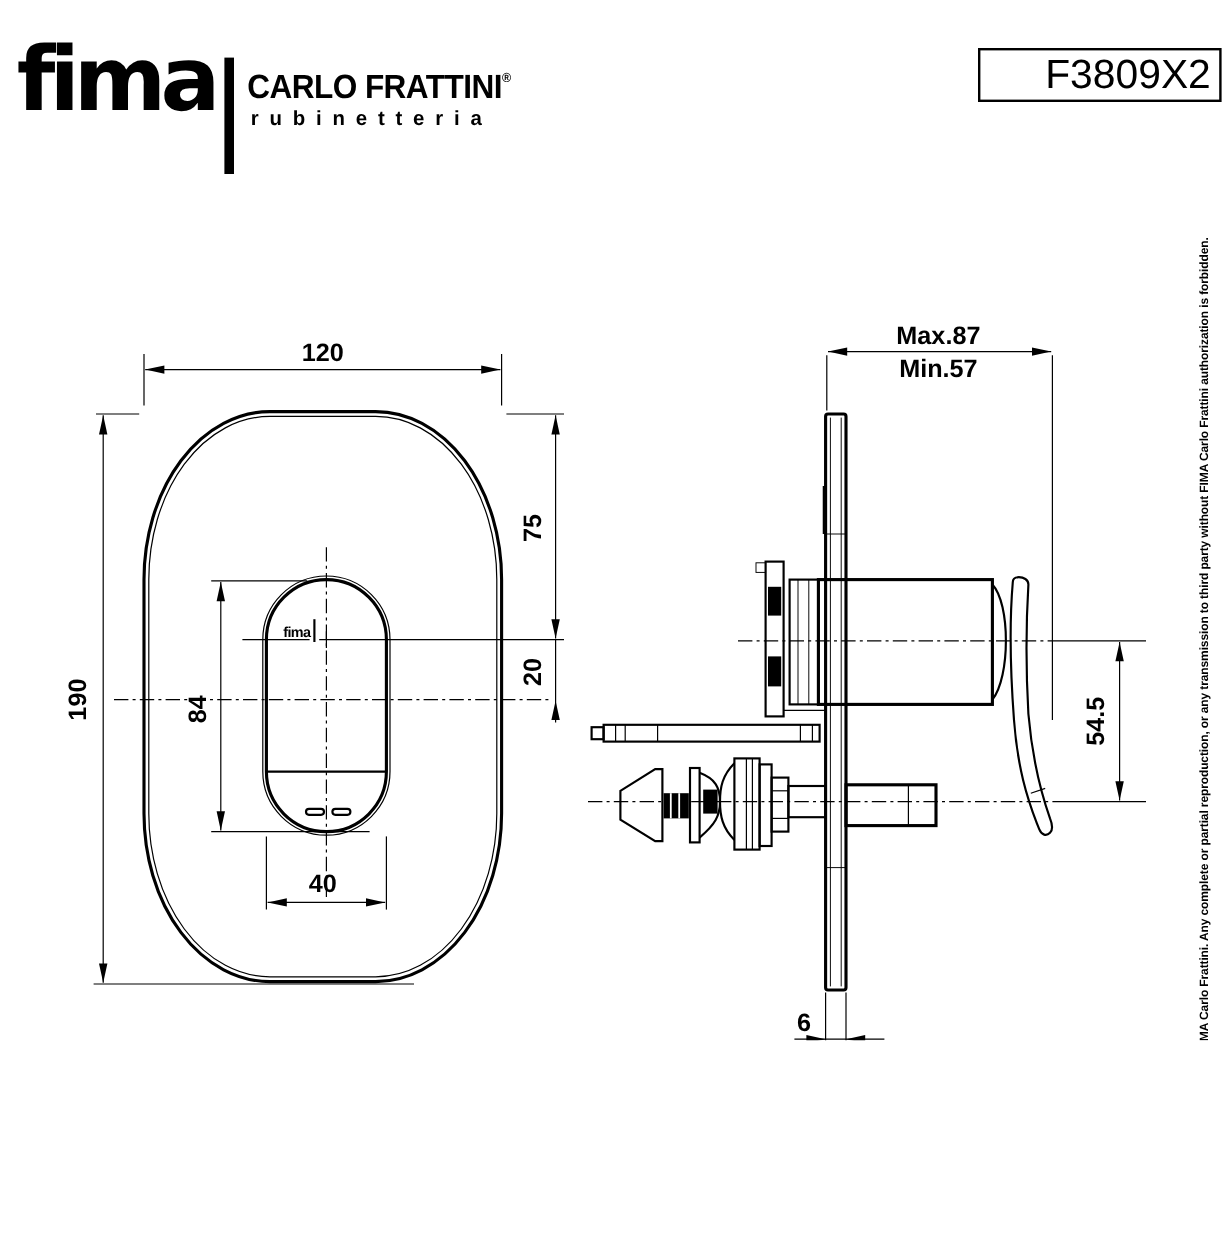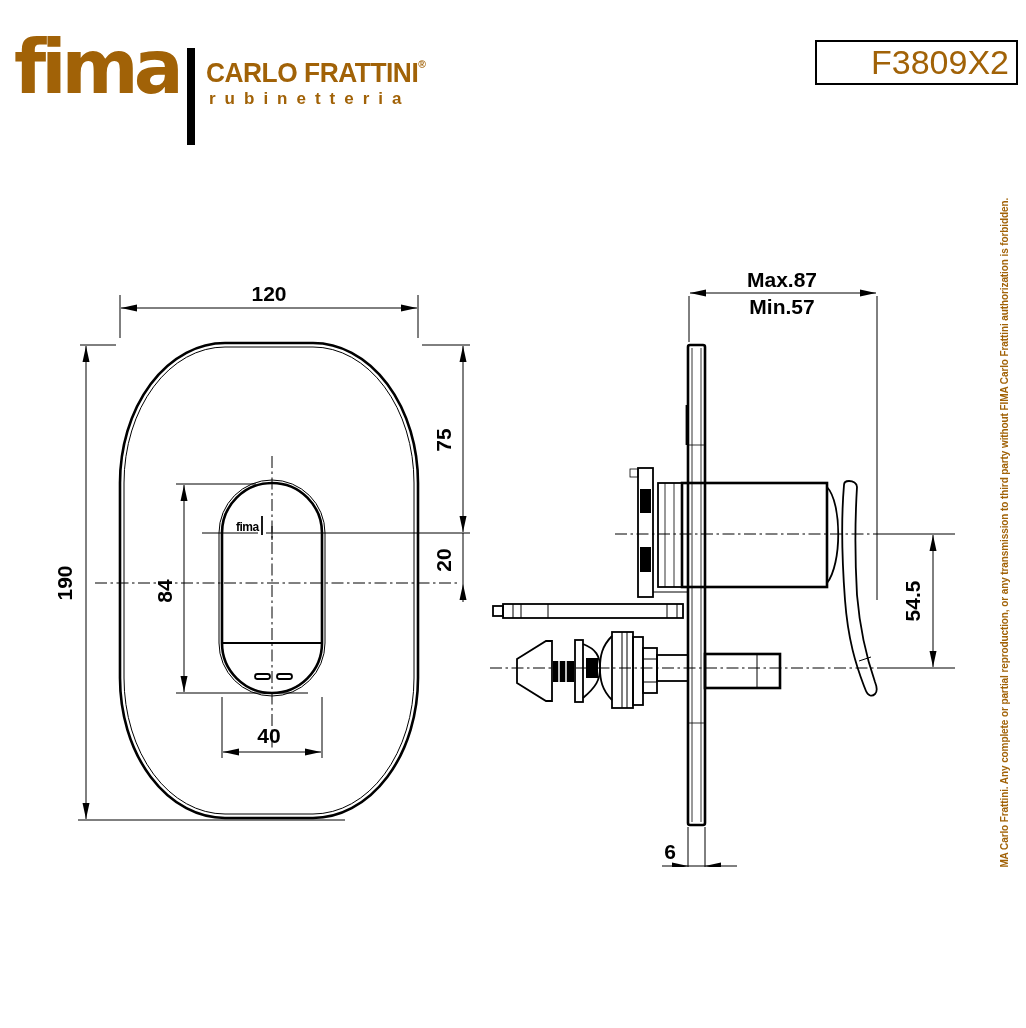--- a/index.html
+++ b/index.html
@@ -1,17 +1,17 @@
 <!DOCTYPE html>
 <html><head>
 <meta charset="utf-8">
 <style>
   html,body{margin:0;padding:0;background:#fff;}
   .sheet{position:relative;width:1026px;height:867px;background:#fff;overflow:hidden;
-         font-family:"Liberation Sans",sans-serif;color:#a16207;}
+         font-family:"Liberation Sans",sans-serif;color:#000000;}
   
   .brand{position:absolute;left:14px;top:30px;font-family:"DejaVu Sans",sans-serif;
          font-size:74px;font-weight:700;letter-spacing:-5px;line-height:1;}
   .brand-bar{position:absolute;left:187px;top:48px;width:8px;height:97px;background:#000;}
   .brand-name{position:absolute;left:206px;top:57px;font-size:28px;font-weight:700;
               letter-spacing:-0.5px;transform:scaleX(.94);transform-origin:0 0;white-space:nowrap;}
   .brand-reg{font-size:11px;vertical-align:14px;}
   .brand-tagline{position:absolute;left:209px;top:89px;font-size:17px;font-weight:700;
                  letter-spacing:9px;white-space:nowrap;}
   

